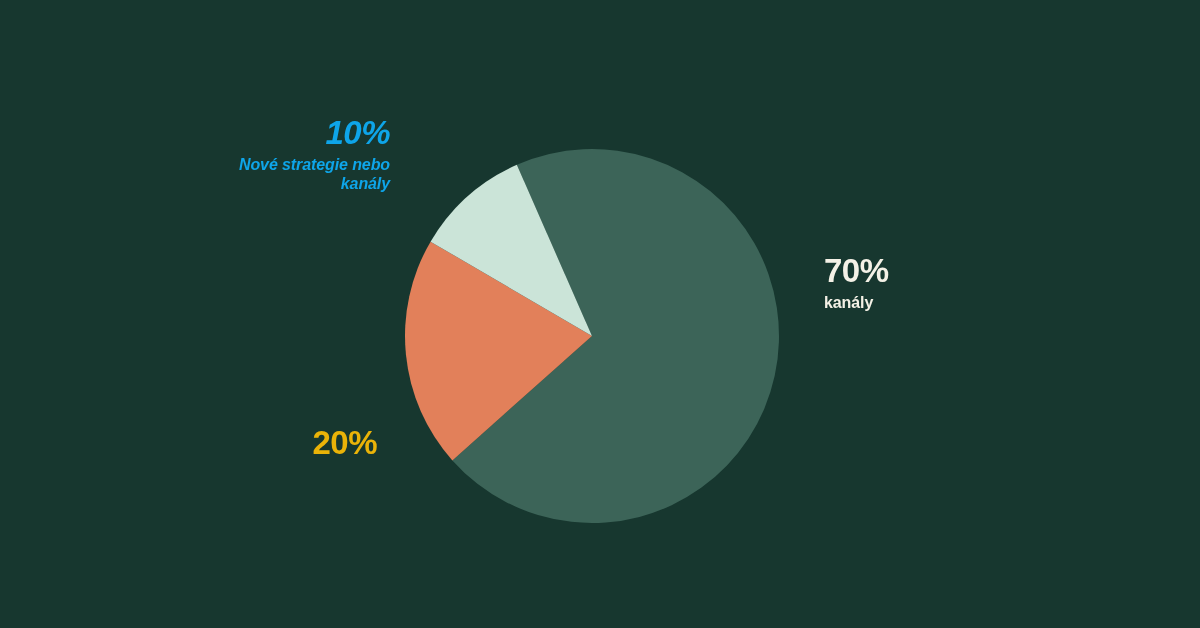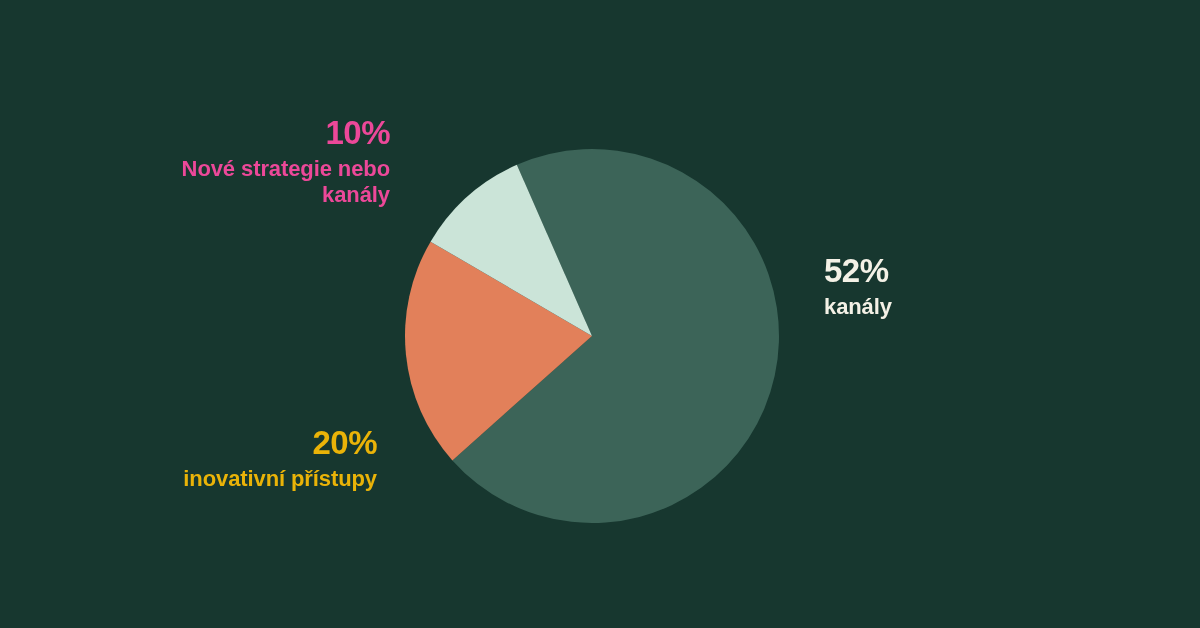--- a/index.html
+++ b/index.html
@@ -45,21 +45,21 @@
     line-height: 1.18;
   }
   .callout .pct {
     font-size: 33px;
     font-weight: 700;
     letter-spacing: -0.5px;
     display: block;
     margin-bottom: 3px;
   }
   .callout .desc {
-    font-size: 22px;
+    font-size: 16px;
     font-weight: 600;
     display: block;
     letter-spacing: -0.1px;
   }
 
   .callout-right-text {
     text-align: right;
   }
   .callout-left-text {
     text-align: left;
@@ -90,29 +90,28 @@
   <div class="pie-wrap">
     <svg class="pie-svg" viewBox="0 0 374 374">
       <g>
         <path id="slice-proven" d="M 187 187 L 111.84 15.77 A 187 187 0 1 1 47.38 311.40 Z" fill="#3c6458"></path>
         <path id="slice-experiments" d="M 187 187 L 47.38 311.40 A 187 187 0 0 1 25.55 92.65 Z" fill="#e2805a"></path>
         <path id="slice-new-strategies" d="M 187 187 L 25.55 92.65 A 187 187 0 0 1 111.84 15.77 Z" fill="#cbe4d8"></path>
       </g>
     </svg>
   </div>
 
-  <div class="callout callout-right-text" id="callout-new-strategies" style="color: #ec4899;">
+  <div class="callout callout-right-text" id="callout-new-strategies" style="color: #0ea5e9; font-style: italic;">
     <span class="pct">10%</span>
     <span class="desc">Nové strategie nebo</span>
     <span class="desc">kanály</span>
   </div>
 
   <div class="callout callout-right-text" id="callout-experiments" style="color: #eab308;">
     <span class="pct">20%</span>
-    <span class="desc">inovativní přístupy</span>
   </div>
 
   <div class="callout callout-left-text" id="callout-proven" style="color: rgb(244, 241, 230);">
-    <span class="pct">52%</span>
+    <span class="pct">70%</span>
     <span class="desc">kanály</span>
   </div>
 
 </div>
 
 </body></html>

